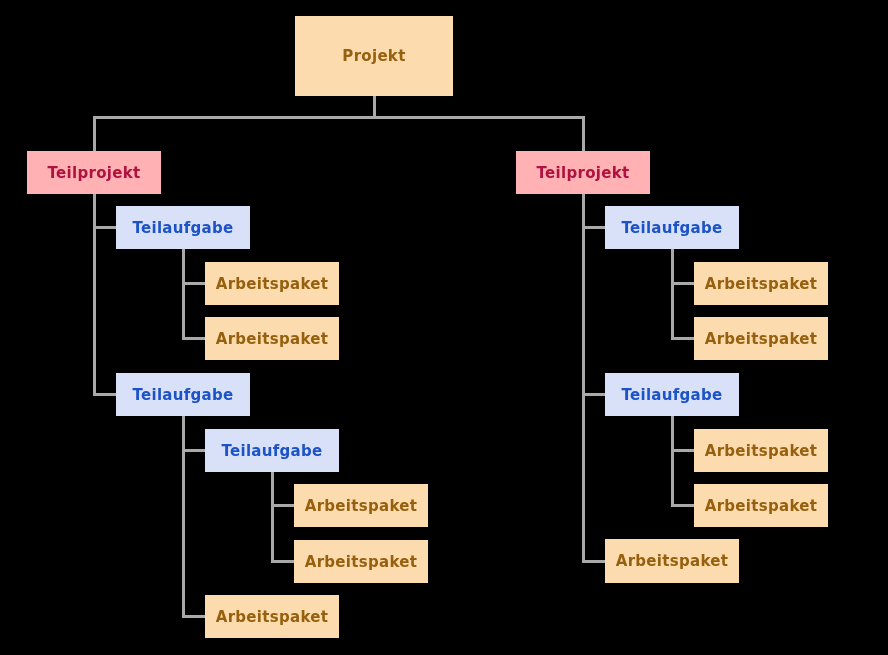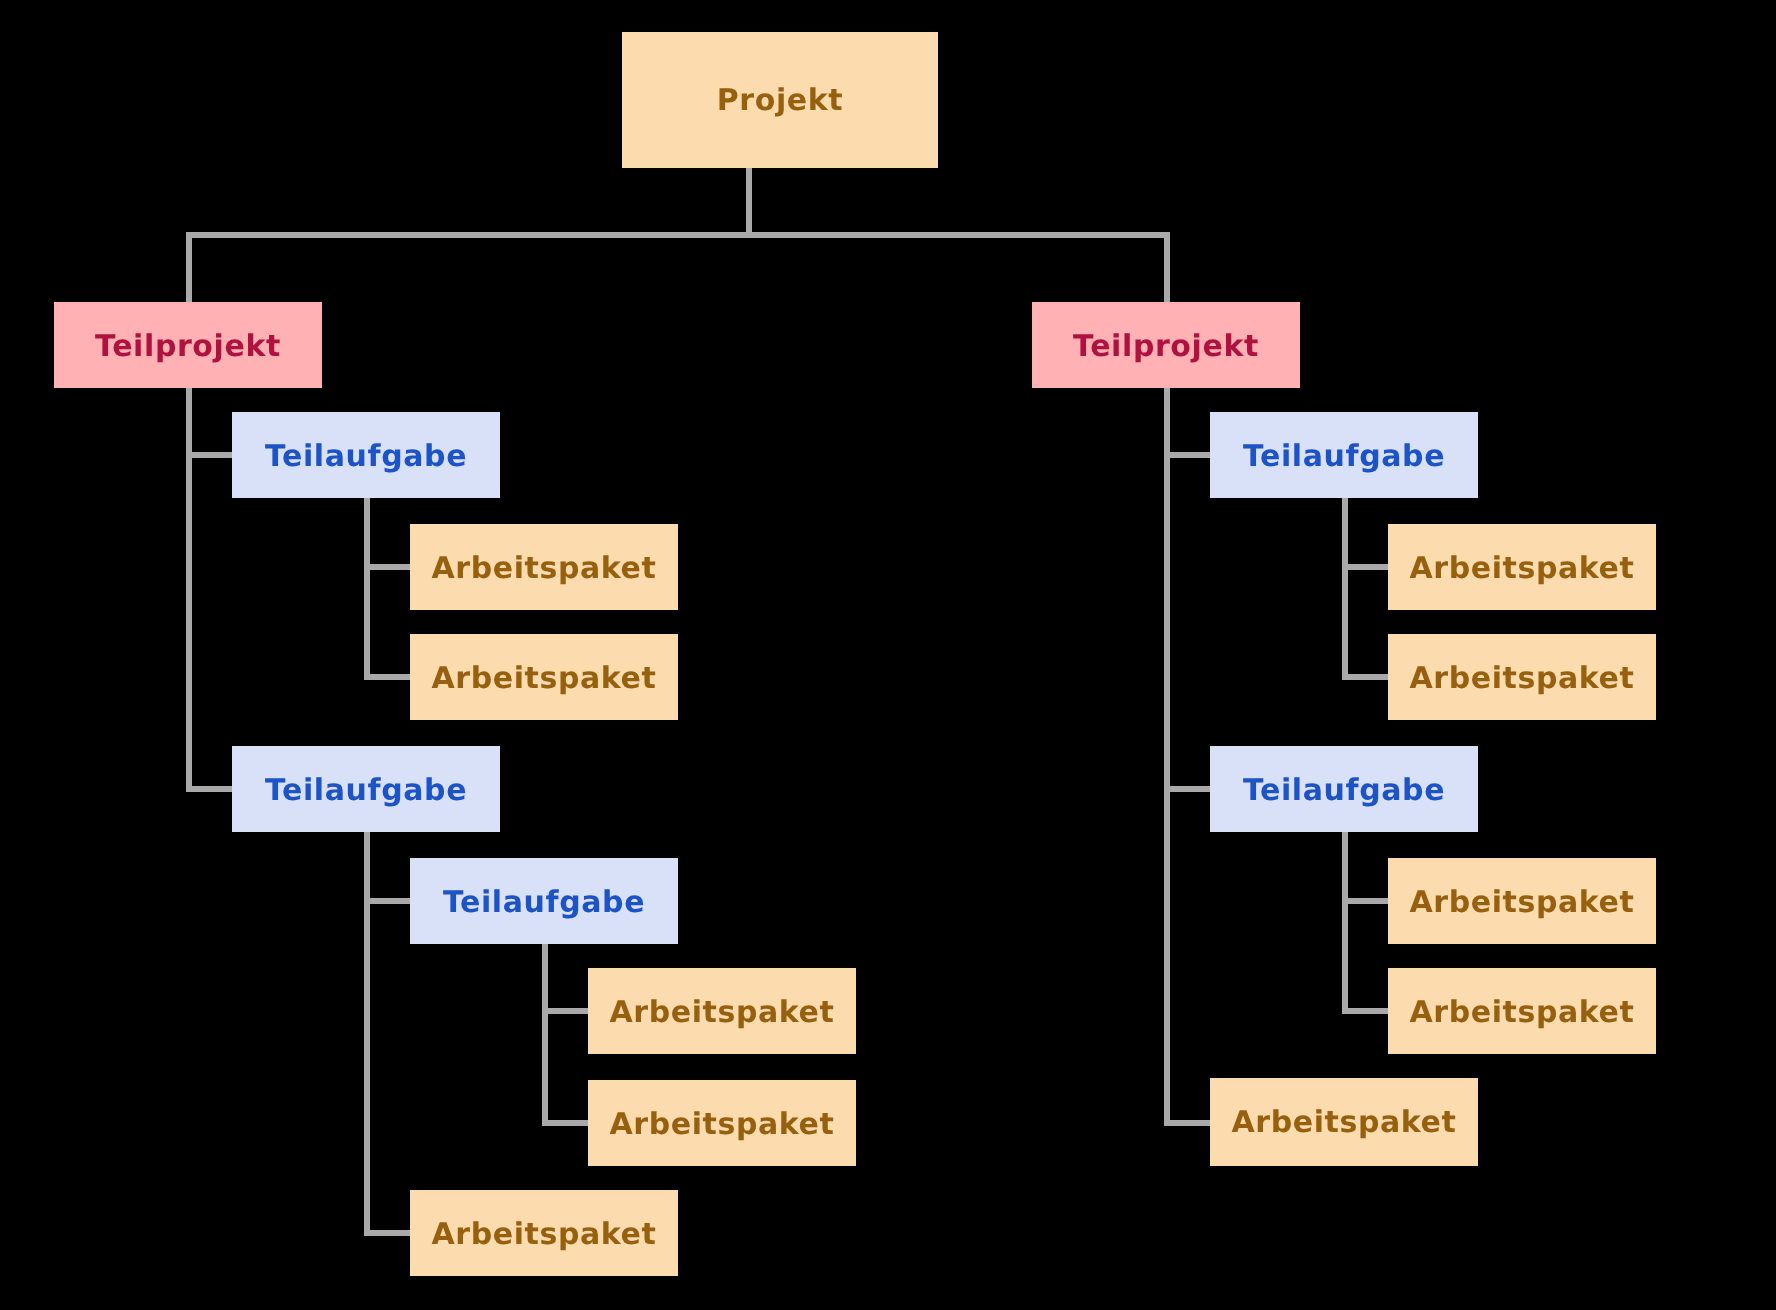--- a/index.html
+++ b/index.html
@@ -25,21 +25,21 @@
   }
   .line {
     position: absolute;
     z-index: 0;
   }
 </style>
 </head>
 <body>
 
 <div class="canvas" style="width: 888px; height: 655px; background: rgb(0, 0, 0);">
-    <div class="node" style="left: 295px; top: 16px; width: 158px; height: 68px; background: rgb(252, 220, 174); color: rgb(150, 96, 15); margin-left: 16px;">Projekt</div>
+    <div class="node" style="left: 295px; top: 16px; width: 158px; height: 80px; background: rgb(252, 220, 174); color: rgb(150, 96, 15);">Projekt</div>
     <div class="node" style="left: 27px; top: 151px; width: 134px; height: 43px; background: rgb(255, 177, 180); color: rgb(176, 18, 64);">Teilprojekt</div>
     <div class="node" style="left: 116px; top: 206px; width: 134px; height: 43px; background: rgb(217, 225, 248); color: rgb(28, 83, 198);">Teilaufgabe</div>
     <div class="node" style="left: 205px; top: 262px; width: 134px; height: 43px; background: rgb(252, 220, 174); color: rgb(150, 96, 15);">Arbeitspaket</div>
     <div class="node" style="left: 205px; top: 317px; width: 134px; height: 43px; background: rgb(252, 220, 174); color: rgb(150, 96, 15);">Arbeitspaket</div>
     <div class="node" style="left: 116px; top: 373px; width: 134px; height: 43px; background: rgb(217, 225, 248); color: rgb(28, 83, 198);">Teilaufgabe</div>
     <div class="node" style="left: 205px; top: 429px; width: 134px; height: 43px; background: rgb(217, 225, 248); color: rgb(28, 83, 198);">Teilaufgabe</div>
     <div class="node" style="left: 294px; top: 484px; width: 134px; height: 43px; background: rgb(252, 220, 174); color: rgb(150, 96, 15);">Arbeitspaket</div>
     <div class="node" style="left: 294px; top: 540px; width: 134px; height: 43px; background: rgb(252, 220, 174); color: rgb(150, 96, 15);">Arbeitspaket</div>
     <div class="node" style="left: 205px; top: 595px; width: 134px; height: 43px; background: rgb(252, 220, 174); color: rgb(150, 96, 15);">Arbeitspaket</div>
     <div class="node" style="left: 516px; top: 151px; width: 134px; height: 43px; background: rgb(255, 177, 180); color: rgb(176, 18, 64);">Teilprojekt</div>

